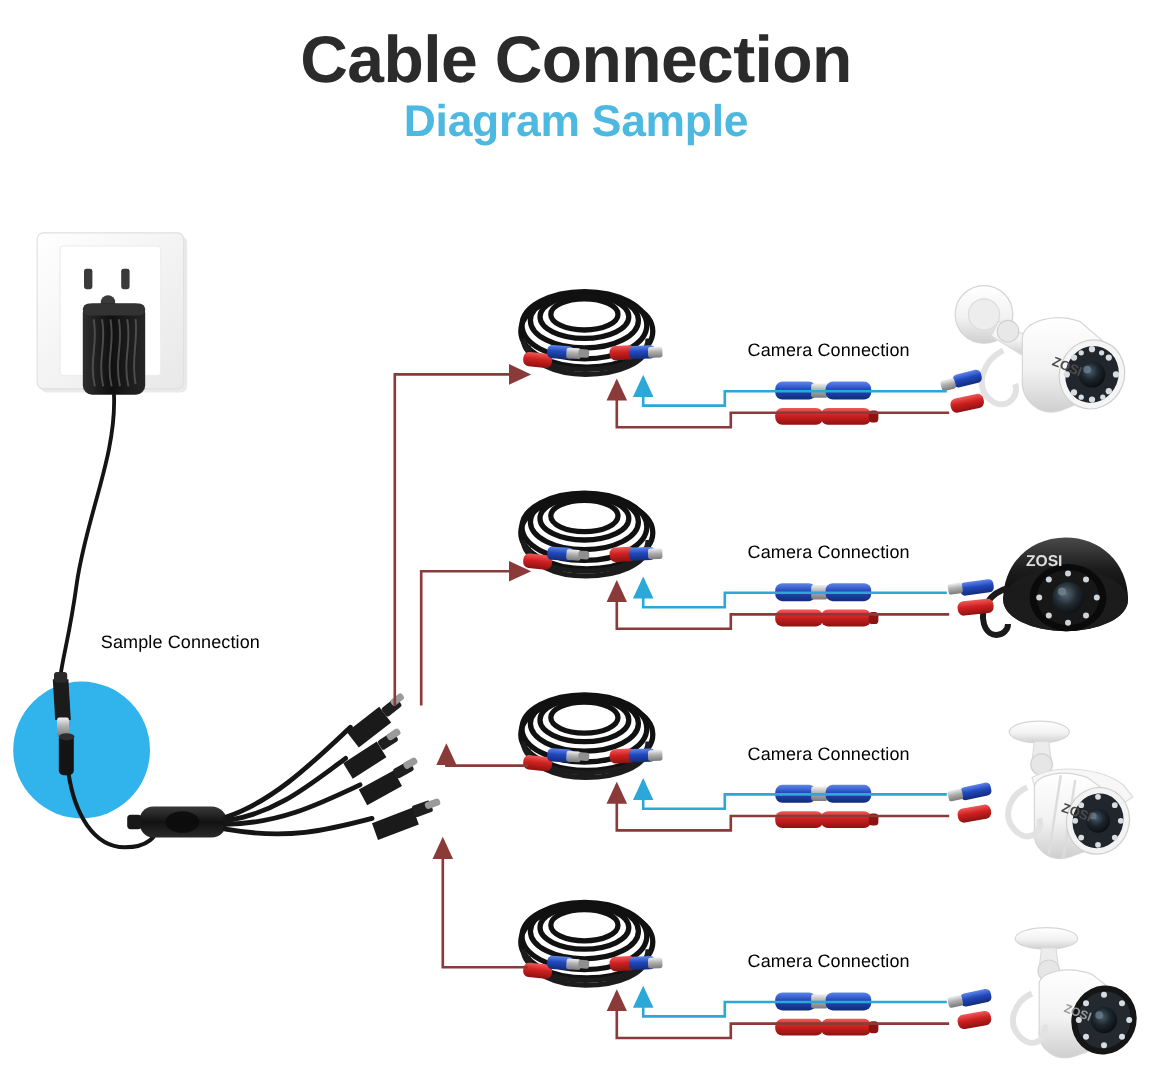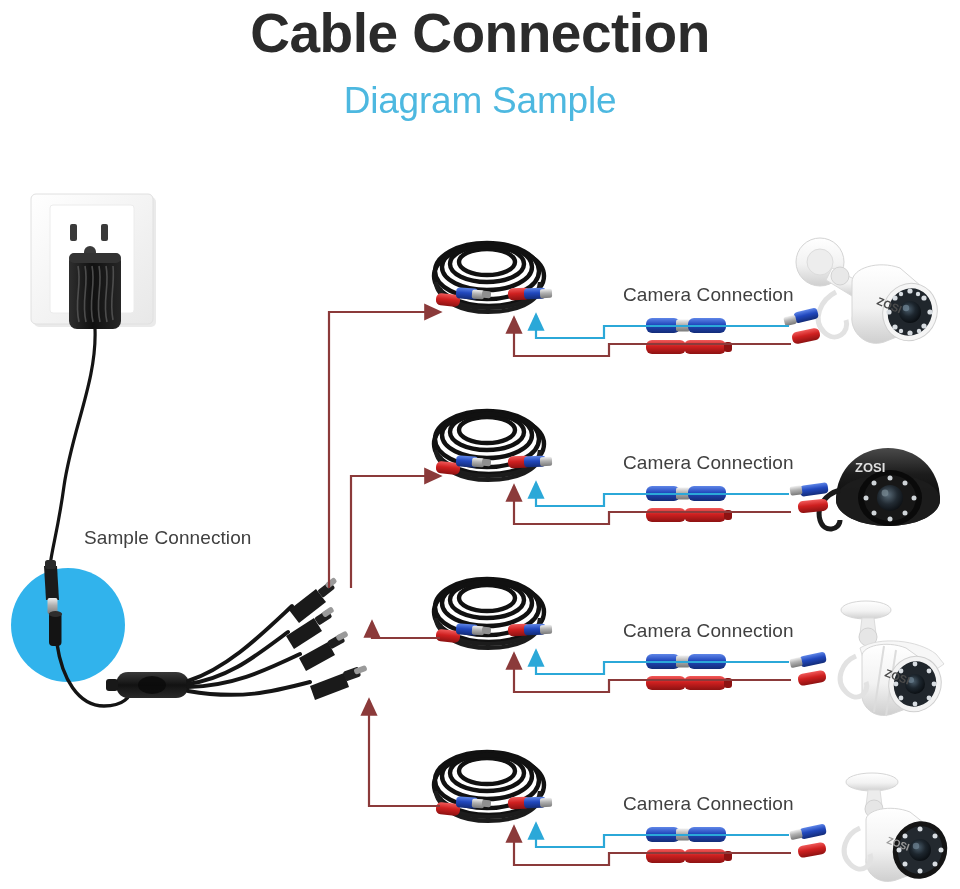--- a/index.html
+++ b/index.html
@@ -12,46 +12,46 @@
     position:relative;
     width:960px;
     height:889px;
     background:#ffffff;
     overflow:hidden;
   }
 
   
   .title{
     position:absolute;
-    left:0; top:2px;
+    left:0; top:18px;
     width:960px;
     text-align:center;
     font-size:55px;
     line-height:62px;
     font-weight:bold;
     color:#2b2b2b;
     letter-spacing:-0.5px;
   }
   .subtitle{
     position:absolute;
     left:0; top:78px;
     width:960px;
     text-align:center;
     font-size:37px;
     line-height:46px;
-    font-weight:normal;
+    font-weight:bold;
     color:#4db8e0;
     letter-spacing:-0.2px;
   }
 
   
   .caption{
     position:absolute;
-    font-size:19px;
-    color:#404040;
+    font-size:15px;
+    color:#000000;
     white-space:nowrap;
     letter-spacing:.1px;
   }
 
   
   svg.layer{
     position:absolute;
     left:0; top:0;
     width:960px; height:889px;
     pointer-events:none;

